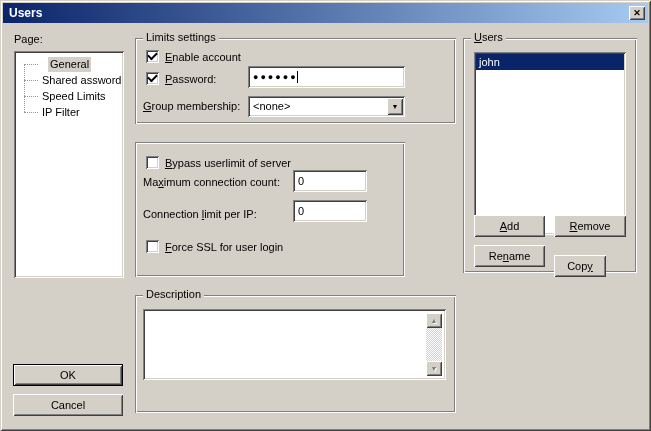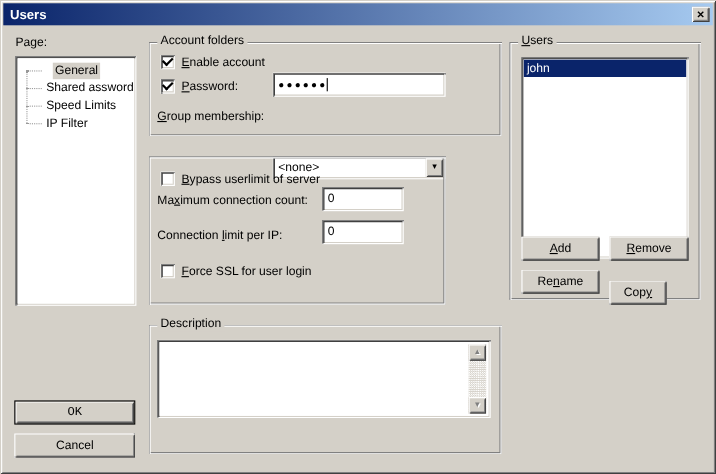--- a/index.html
+++ b/index.html
@@ -45,21 +45,21 @@
     box-shadow: inset 1px 1px 0 #808080, inset -1px -1px 0 #ffffff,
                 inset 2px 2px 0 #404040, inset -2px -2px 0 #d4d0c8; }
   .checkbox.checked::after {
     content: ''; position: absolute; left: 2px; top: 2px; width: 7px; height: 4px;
     border-left: 2px solid #000; border-bottom: 2px solid #000; transform: rotate(-45deg);
   }
   .lbl { position: absolute; white-space: nowrap; line-height: 13px; }
   .field { position: absolute; display: flex; align-items: center; padding-left: 5px; }
   .password-dots { font-size: 9px; letter-spacing: 2px; line-height: 1; }
   .caret { display: inline-block; width: 1px; height: 12px; background: #000; margin-left: -1px; }
-  .combo { position: absolute; margin-top: 46px; }
+  .combo { position: absolute; }
   .combo-value { position: absolute; left: 5px; top: 4px; line-height: 13px; }
   .combo-btn { position: absolute; right: 2px; top: 2px; width: 16px; height: 17px;
     display: flex; align-items: center; justify-content: center; }
   .combo-btn span { font-size: 7px; line-height: 1; }
   .tree { position: absolute; }
   .tree-body { position: absolute; left: 2px; top: 2px; right: 2px; bottom: 2px;
     background: #fff; padding-top: 3px; overflow: hidden; }
   .tree-lines { position: absolute; left: 8px; top: 11px; height: 48px;
     border-left: 1px dotted #999; }
   .tree-row { position: relative; height: 16px; line-height: 16px; white-space: nowrap; }
@@ -68,21 +68,21 @@
   .tree-label { display: inline-block; margin-left: 24px; padding: 0 2px; line-height: 15px; }
   .tree-row.selected .tree-label { background: #d4d0c8; margin-left: 32px; }
   .listbox-body { position: absolute; left: 2px; top: 2px; right: 2px; bottom: 2px;
     background: #fff; overflow: hidden; }
   .list-row { height: 16px; line-height: 16px; padding-left: 3px; white-space: nowrap; }
   .list-row.selected { background: #0a246a; color: #fff; }
   .btn { position: absolute; display: flex; align-items: center; justify-content: center;
     cursor: default; }
   .btn.default-btn { border: 1px solid #000;
     box-shadow: inset 1px 1px 0 #ffffff, inset -1px -1px 0 #404040,
-                inset 2px 2px 0 #d4d0c8, inset -2px -2px 0 #808080; background:#d4d0c8;font-family:Liberation Mono, monospace; }
+                inset 2px 2px 0 #d4d0c8, inset -2px -2px 0 #808080; background:#d4d0c8; }
   .textarea { position: absolute; }
   .textarea-inner { position: absolute; left: 2px; top: 2px; right: 2px; bottom: 2px;
     background: #fff; }
   .vscroll { position: absolute; top: 2px; right: 2px; bottom: 2px; width: 16px;
     background-image: conic-gradient(#fff 0 25%, #d4d0c8 0 50%, #fff 0 75%, #d4d0c8 0);
     background-size: 2px 2px; }
   .scroll-btn { position: absolute; left: 0; width: 16px; height: 15px;
     display: flex; align-items: center; justify-content: center; }
   .scroll-btn span { font-size: 7px; line-height: 1; color: #808080; text-shadow: 1px 1px 0 #fff; }
   .scroll-up { top: 0; } .scroll-down { bottom: 0; }
@@ -105,21 +105,21 @@
     <div class="tree-body">
       <div class="tree-lines"></div>
       <div class="tree-row selected"><span class="tree-label">General</span></div>
         <div class="tree-row"><span class="tree-label">Shared assword</span></div>
         <div class="tree-row"><span class="tree-label">Speed Limits</span></div>
         <div class="tree-row"><span class="tree-label">IP Filter</span></div>
     </div>
   </div>
 
   <div class="groupbox etched" style="left:135px; top:38px; width:321px; height:86px;">
-    <span class="group-caption">Account folders</span>
+    <span class="group-caption">Limits settings</span>
     <div class="checkbox checked" style="left:11px; top:12px;"></div>
     <div class="lbl" style="left:30px; top:13px;"><u>E</u>nable account</div>
     <div class="checkbox checked" style="left:11px; top:34px;"></div>
     <div class="lbl" style="left:30px; top:35px;"><u>P</u>assword:</div>
     <div class="field sunken" style="left:113px; top:28px; width:157px; height:22px;">
       <span class="password-dots">●●●●●●</span>
         <span class="caret"></span>
     </div>
     <div class="lbl" style="left:8px; top:62px;"><u>G</u>roup membership:</div>
     <div class="combo sunken" style="left:113px; top:58px; width:157px; height:21px;">

